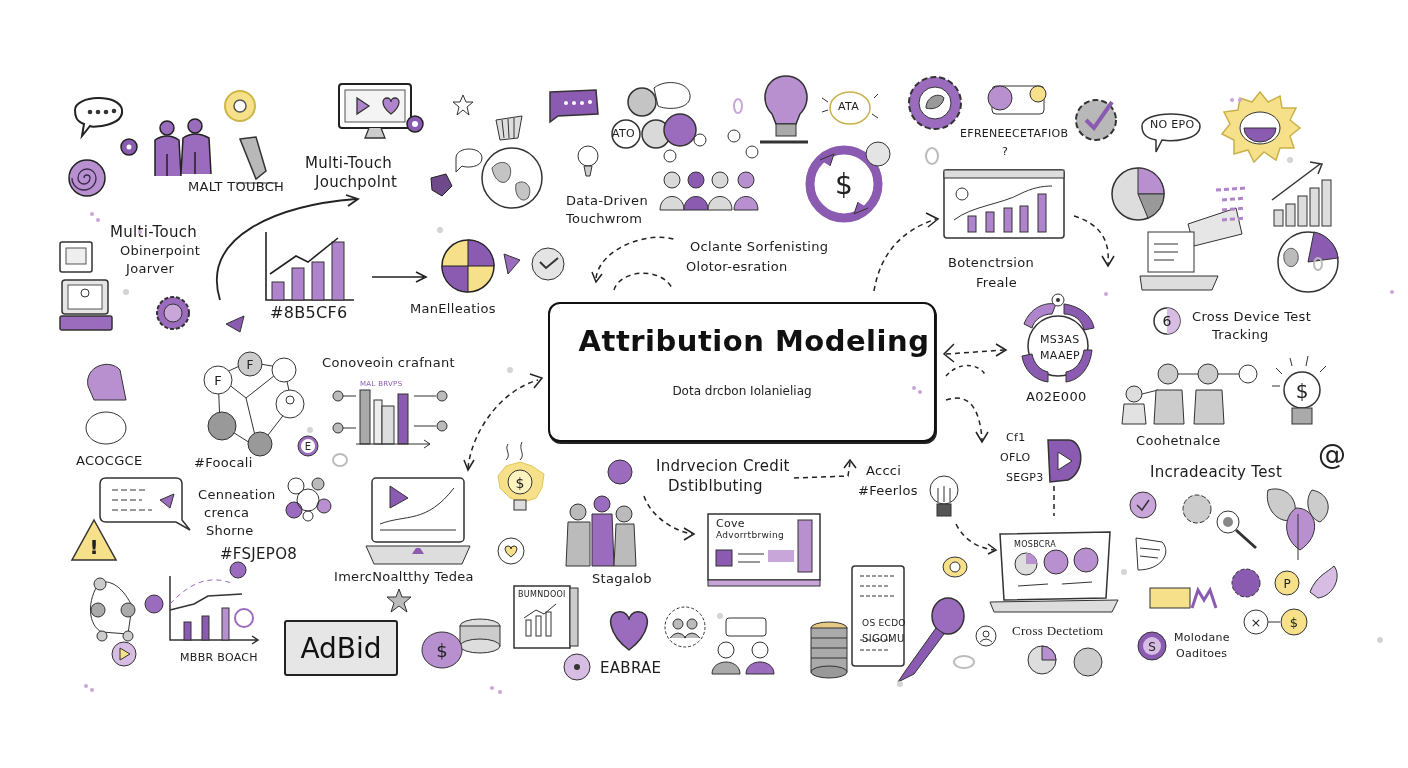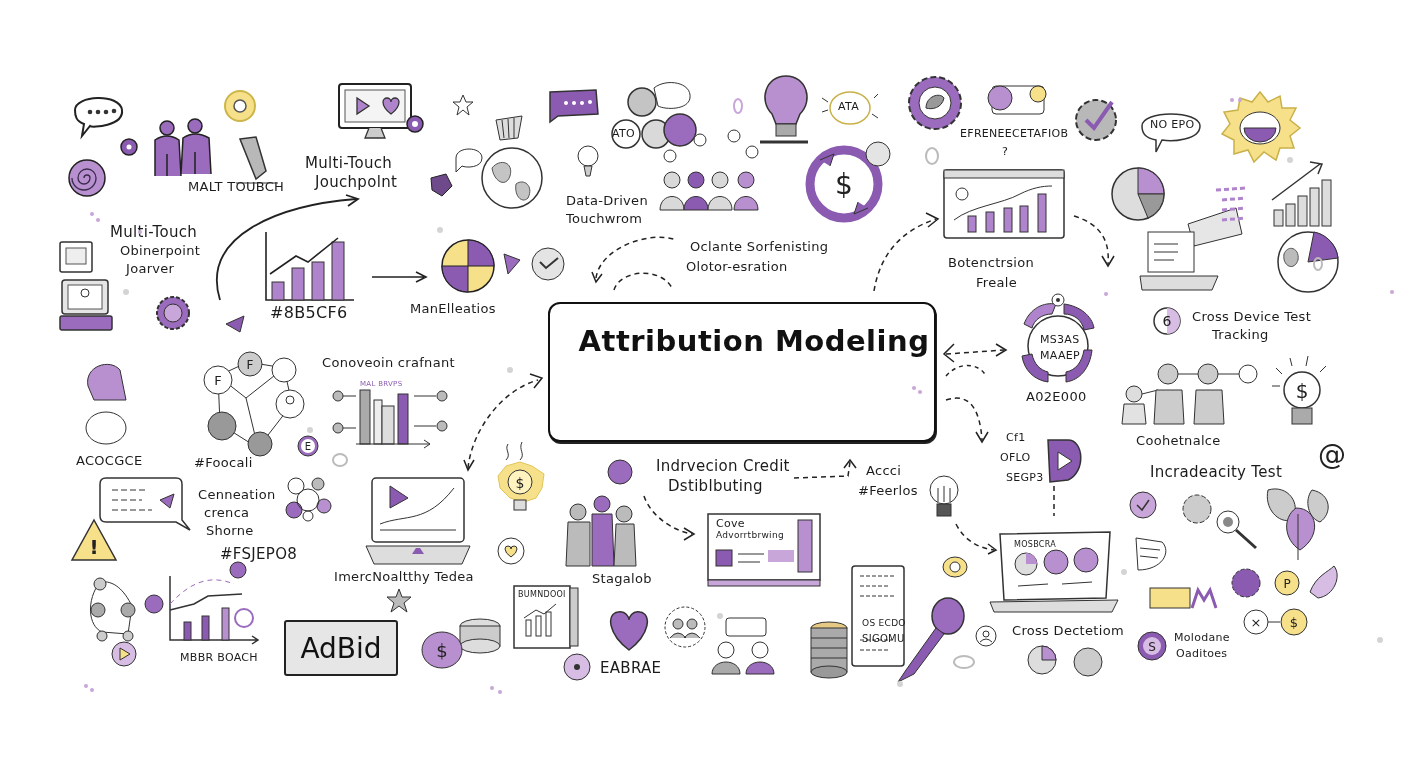--- a/index.html
+++ b/index.html
@@ -13,20 +13,21 @@
   .center-title{position:absolute;left:0;right:0;top:20px;text-align:center;font-family:"DejaVu Sans",sans-serif;font-weight:bold;font-size:29px;color:#111;letter-spacing:0.5px;padding-left:24px;}
   .center-sub{position:absolute;left:0;right:0;top:80px;text-align:center;font-size:12px;color:#222;}
   .adbid{position:absolute;left:284px;top:620px;width:110px;height:52px;border:2px solid #222;background:#e6e6e6;border-radius:3px;display:flex;align-items:center;justify-content:center;font-size:28px;color:#111;}
   svg{position:absolute;overflow:visible;}
 </style>
 </head>
 <body>
 
 <div class="center-box">
   <div class="center-title">Attribution Modeling</div>
+  <div class="center-sub">Dota drcbon Iolanieliag</div>
 </div>
 
 <svg style="left:70px;top:90px" width="60" height="50">
   <path d="M5 20 C5 5,50 3,52 20 C54 36,22 38,20 36 L12 46 L14 34 C6 31,5 26,5 20Z" fill="#fff" stroke="#222" stroke-width="2"></path>
   <circle cx="20" cy="22" r="2.3" fill="#333"></circle>
     <circle cx="28" cy="22" r="2.3" fill="#333"></circle>
     <circle cx="36" cy="22" r="2.3" fill="#333"></circle>
     <circle cx="44" cy="21" r="2.3" fill="#333"></circle>
 </svg>
 <svg style="left:118px;top:136px" width="22" height="22">
@@ -551,21 +552,21 @@
 <div class="abs hand" style="left:1014px;top:540px;font-size:8px;">MOSBCRA</div>
 <svg style="left:952px;top:520px" width="50" height="36">
   <path d="M4 4 C12 20,26 28,42 30" fill="none" stroke="#222" stroke-width="1.5" stroke-dasharray="5 4"></path>
   <path d="M36 24 L44 30 L36 34" fill="none" stroke="#222" stroke-width="1.5"></path>
 </svg>
 <svg style="left:974px;top:624px" width="24" height="24">
   <circle cx="12" cy="12" r="10" fill="#fff" stroke="#333"></circle>
     <circle cx="12" cy="10" r="3" fill="none" stroke="#333"></circle>
     <path d="M6 18 Q12 12 18 18" fill="none" stroke="#333"></path>
 </svg>
-<div class="abs hand lbl" style="left:1012px;top:624px;">Cross Dectetiom</div>
+<div class="abs hand lbl" style="left:1012px;top:624px;font-family:Liberation Serif, serif;">Cross Dectetiom</div>
 <svg style="left:1026px;top:642px" width="80" height="36">
   <circle cx="16" cy="18" r="14" fill="#ddd" stroke="#333"></circle>
     <path d="M16 18 L16 4 A14 14 0 0 1 30 18Z" fill="#b890cf" stroke="#333"></path>
   <circle cx="62" cy="20" r="14" fill="#ccc" stroke="#333"></circle>
 </svg>
 
 <svg style="left:1128px;top:490px" width="30" height="30">
   <circle cx="15" cy="15" r="13" fill="#c9a6d9" stroke="#333"></circle>
     <path d="M9 15 L14 20 L21 10" fill="none" stroke="#333" stroke-width="1.5"></path>
 </svg>

